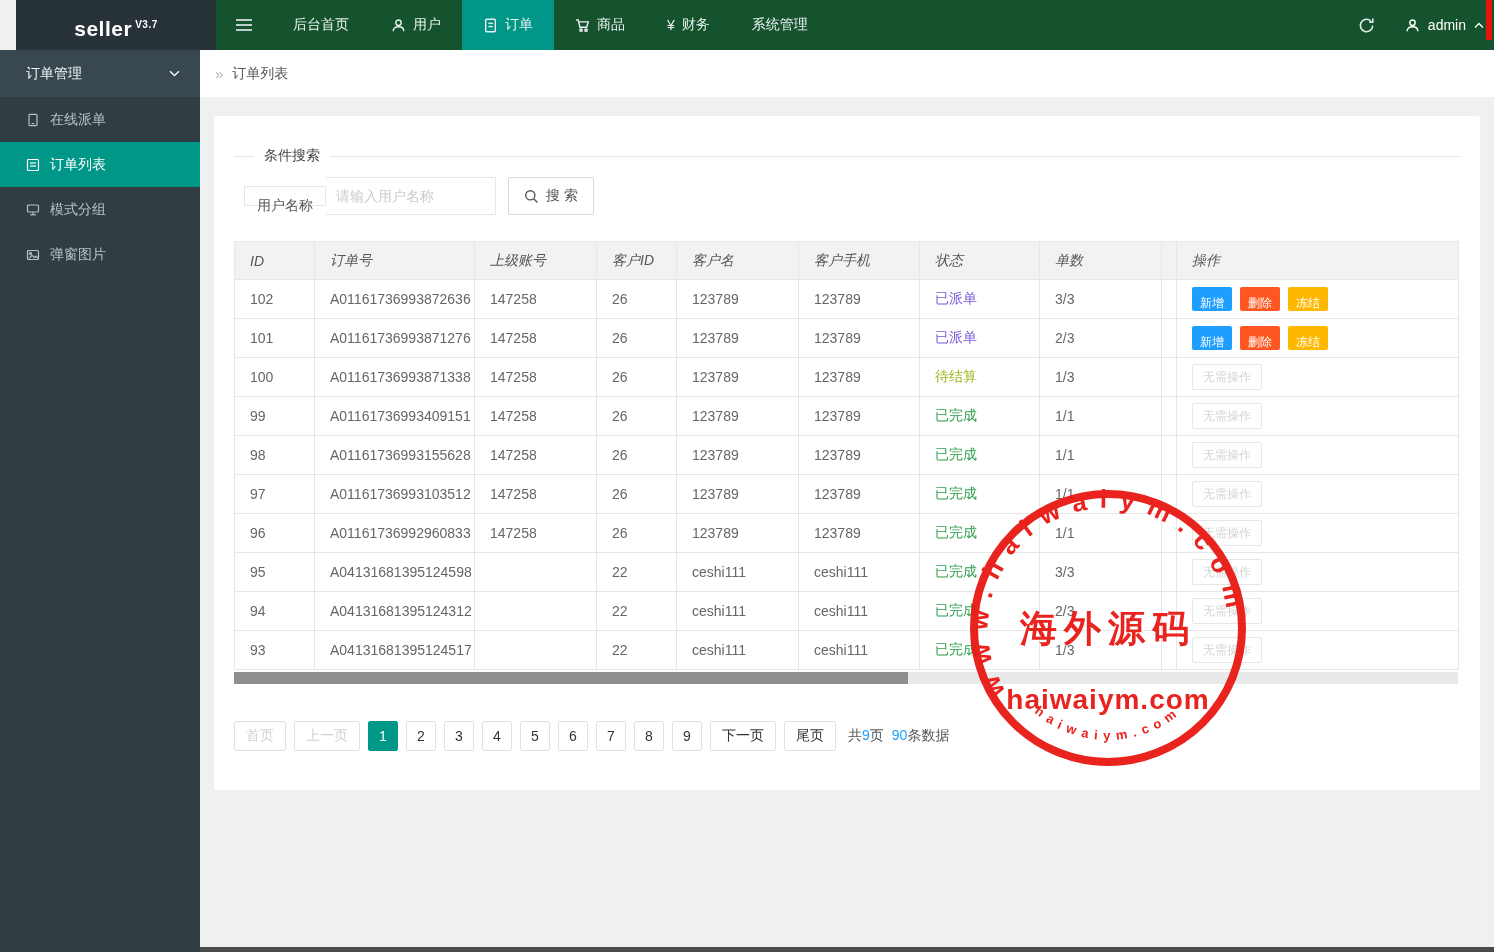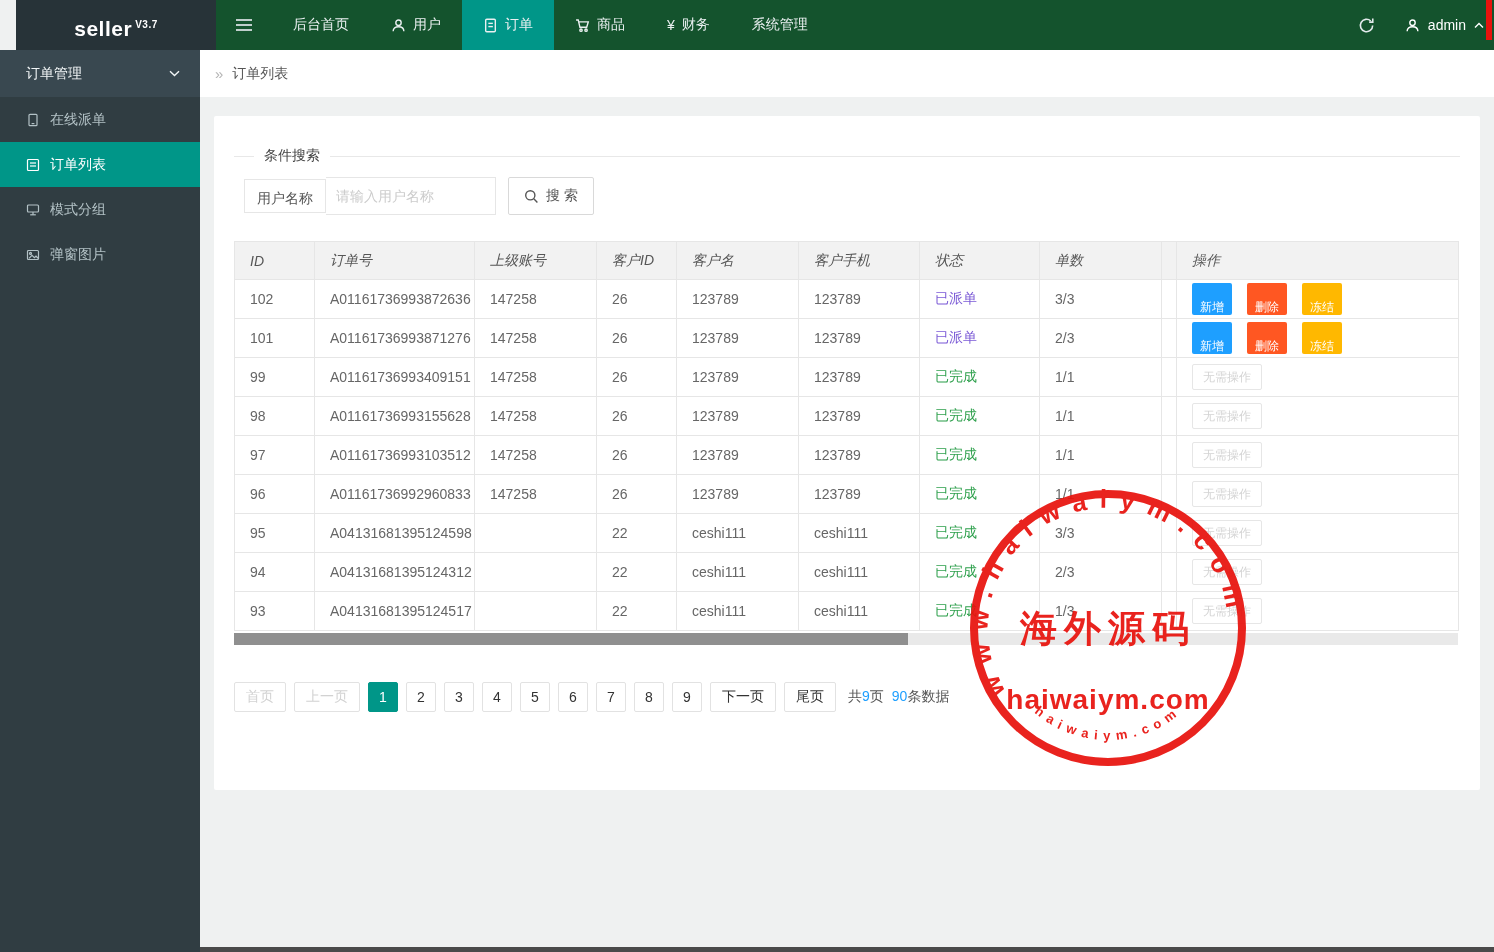--- a/index.html
+++ b/index.html
@@ -33,31 +33,31 @@
   .breadcrumb-bar { position:absolute; top:50px; left:200px; right:0; height:47px; background:#fff; display:flex; align-items:center; padding-left:15px; font-size:14px; color:#555; z-index:5; }
   .crumb-arrow { color:#b5b5b5; margin-right:9px; font-size:15px; }
 
   
   .content { position:absolute; top:97px; left:200px; right:0; bottom:0; background:#eff1f1; }
   .card { margin:19px 14px 0; background:#fff; border-radius:2px; height:674px; padding:20px; position:relative; }
 
   .search-fieldset { border:none; border-top:1px solid #e8e8e8; margin-top:11px; }
   .search-fieldset legend { margin-left:20px; padding:0 10px; font-size:14px; color:#444; }
   .search-row { display:flex; align-items:center; margin:12px 0 0 10px; }
-  .field-label { border:1px solid #e6e6e6; height:34px; line-height:36px; padding:0 12px; font-size:14px; color:#555; background:#fff; white-space:nowrap; }
+  .field-label { border:1px solid #e6e6e6; height:20px; line-height:36px; padding:0 12px; font-size:14px; color:#555; background:#fff; white-space:nowrap; }
   .field-input { width:170px; height:38px; border:1px solid #e6e6e6; border-left:none; padding:0 10px; font-size:14px; color:#333; outline:none; font-family:inherit; }
   .field-input::placeholder { color:#ccc; }
   .search-btn { margin-left:12px; height:38px; padding:12px 15px; background:#fff; border:1px solid #d9d9d9; border-radius:2px; font-size:14px; color:#555; display:flex; align-items:center; gap:7px; cursor:pointer; font-family:inherit; }
 
   
   .grid { margin-top:26px; border-collapse:collapse; table-layout:fixed; width:1224px; font-size:14px; }
   .grid th { background:#f2f2f2; border:1px solid #e6e6e6; height:38px; padding:0 15px; text-align:left; font-weight:400; color:#555; white-space:nowrap; overflow:hidden;font-style:italic; }
   .grid td { border:1px solid #e6e6e6; height:39px; padding:0 15px; color:#666; white-space:nowrap; overflow:hidden; background:#fff; }
   .grid th.sliver, .grid td.sliver { padding:0; }
-  .act-btn { height:32px; padding:16px 8px; border:none; border-radius:2px; color:#fff; font-size:12px; margin-right:15px; cursor:pointer; font-family:inherit; }
+  .act-btn { height:24px; padding:8px 8px; border:none; border-radius:2px; color:#fff; font-size:12px; margin-right:8px; cursor:pointer; font-family:inherit; }
   .noop-btn { height:26px; padding:0 10px; background:#fff; border:1px solid #e6e6e6; border-radius:2px; color:#d4d4d4; font-size:12px; font-family:inherit; }
 
   .hscroll { margin-top:2px; width:1224px; height:12px; background:#e9e9e9; position:relative; cursor:pointer; }
   .hscroll-thumb { position:absolute; left:0; top:0; width:674px; height:12px; background:#8f8f8f; cursor:grab; }
 
   
   .pagination { margin-top:37px; display:flex; align-items:center; font-size:14px; }
   .pg-btn { height:30px; min-width:30px; padding:0 11px; margin-right:8px; background:#fff; border:1px solid #e2e2e2; border-radius:2px; color:#333; font-size:14px; cursor:pointer; font-family:inherit; }
   .pg-btn.num { padding:0; width:30px; text-align:center; }
   .pg-btn.disabled { color:#d2d2d2; cursor:default; }
@@ -270,20 +270,32 @@
         <td>147258</td>
         <td>26</td>
         <td>123789</td>
         <td>123789</td>
         <td style="color: rgb(123, 90, 214);">已派单</td>
         <td>2/3</td>
         <td class="sliver"></td>
         <td><button class="act-btn" style="background: rgb(30, 159, 255);">新增</button><button class="act-btn" style="background: rgb(255, 87, 34);">删除</button><button class="act-btn" style="background: rgb(255, 184, 0);">冻结</button></td>
       </tr>
 
+      <tr>
+        <td>100</td>
+        <td>A01161736993871338</td>
+        <td>147258</td>
+        <td>26</td>
+        <td>123789</td>
+        <td>123789</td>
+        <td style="color: rgb(163, 180, 34);">待结算</td>
+        <td>1/3</td>
+        <td class="sliver"></td>
+        <td><button class="noop-btn">无需操作</button></td>
+      </tr>
 
       <tr>
         <td>99</td>
         <td>A01161736993409151</td>
         <td>147258</td>
         <td>26</td>
         <td>123789</td>
         <td>123789</td>
         <td style="color: rgb(48, 161, 78);">已完成</td>
         <td>1/1</td>

